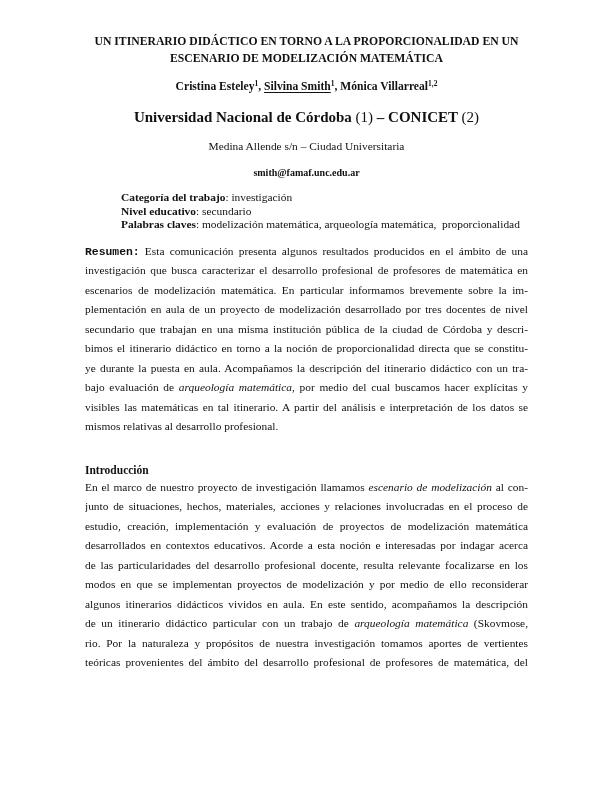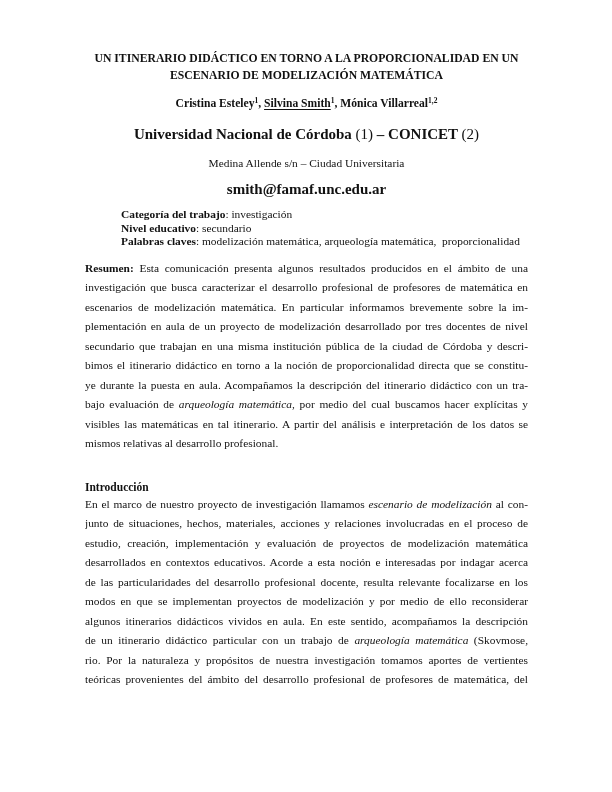--- a/index.html
+++ b/index.html
@@ -5,21 +5,21 @@
   html, body {
     margin: 0;
     padding: 0;
     background: #ffffff;
   }
   .page {
     position: relative;
     width: 612px;
     height: 720px;
     box-sizing: border-box;
-    padding: 50px 84px 0 85px;
+    padding: 33px 84px 0 85px;
     background: #ffffff;
     color: #111111;
     font-family: "Liberation Serif", "DejaVu Serif", serif;
     font-size: 11.4px;
     overflow: hidden;
   }
   .title-line {
     text-align: center;
     font-weight: bold;
     font-size: 11.7px;
@@ -53,21 +53,21 @@
   .address-line {
     margin-top: 14px;
     text-align: center;
     font-size: 11.4px;
     line-height: 15px;
   }
   .email-line {
     margin-top: 11px;
     text-align: center;
     font-weight: bold;
-    font-size: 15px;
+    font-size: 10px;
     line-height: 15px;
   }
   .meta-block {
     margin-top: 11px;
     font-size: 11.4px;
     line-height: 13.5px;
   }
   .meta-row b { font-weight: bold; margin-left: 36px; }
   .meta-row .meta-value { white-space: pre-wrap; }
   .para {
@@ -78,21 +78,21 @@
   .para.intro { margin-top: 1px; }
   .pline {
     text-align: justify;
     text-align-last: justify;
     height: 19.5px;
     overflow: hidden;
   }
   .pline.last {
     text-align-last: left;
   }
-  .pline b { font-weight: bold; }
+  .pline b { font-weight: bold; font-family: Liberation Mono, monospace; }
   .pline i { font-style: italic; }
   .section-heading {
     margin-top: 26px;
     font-weight: bold;
     font-size: 11.5px;
     line-height: 14px;
   }
 </style>
 </head>
 <body>

